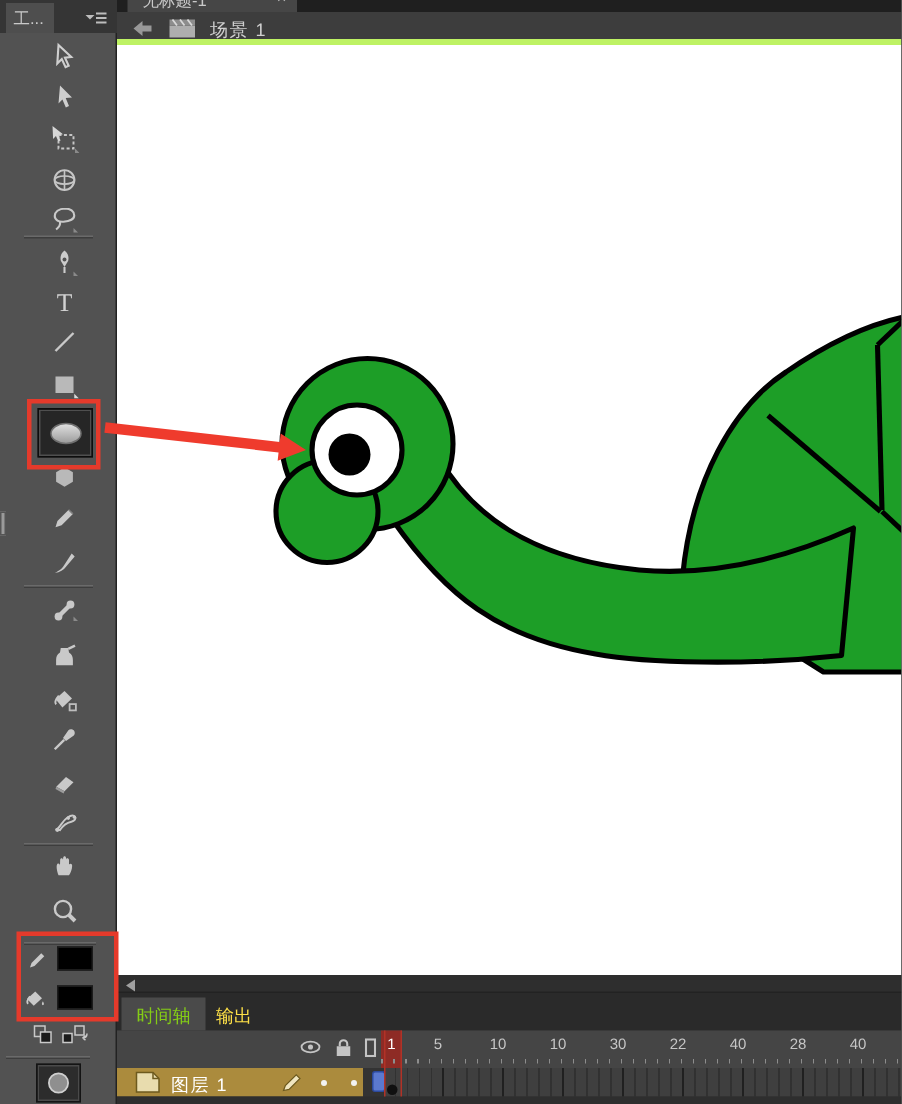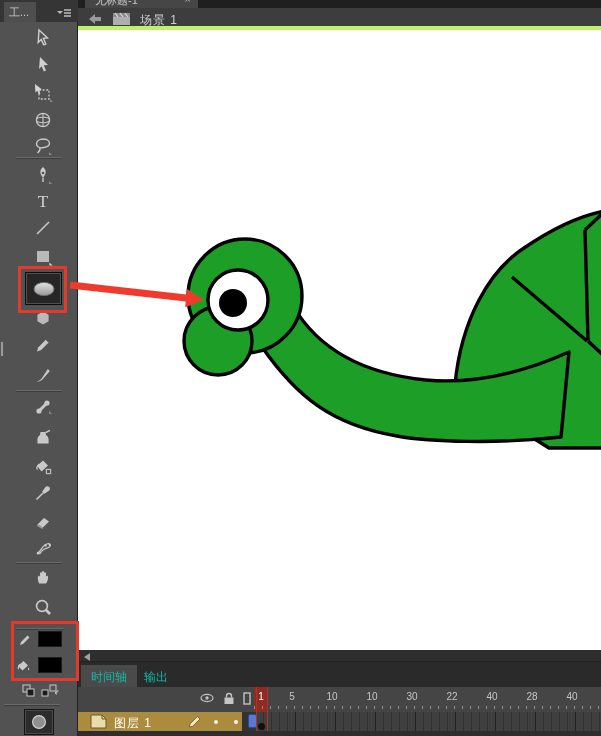--- a/index.html
+++ b/index.html
@@ -30,22 +30,22 @@
   .breadcrumb { position:absolute; left:0; top:8px; width:100%; height:22px; background:#3d3d3d; border-bottom:4px solid #bef264; }
   .bc-scene { position:absolute; left:62px; top:4px; font-size:12px; color:#cfcfcf; letter-spacing:1px; }
   .canvas { position:absolute; left:0; top:30px; width:523px; height:620px; background:#ffffff; }
 
   
   .timeline { position:absolute; left:0; top:650px; width:523px; height:86px; background:#333333; }
   .tl-strip { position:absolute; left:0; top:0; width:100%; height:12px; background:#2e2e2e; border-bottom:1px solid #222; }
   .tl-collapse { position:absolute; left:6px; top:3px; width:0; height:0; border-top:4px solid transparent; border-bottom:4px solid transparent; border-right:6px solid #a0a0a0; }
   .tl-tabs { position:absolute; left:0; top:12px; width:100%; height:25px; background:#2a2a2a; }
   .tl-tab { position:absolute; top:3px; height:22px; padding:4px 10px; font-size:12px; }
-  .tl-tab.active { left:3px; background:#4a4a4a; color:#14b8a6; }
-  .tl-tab.idle { left:56px; color:#14b8a6; }
+  .tl-tab.active { left:3px; background:#4a4a4a; color:#84cc16; }
+  .tl-tab.idle { left:56px; color:#fde047; }
   .tl-head { position:absolute; left:0; top:37px; width:100%; height:25px; background:#454545; }
   .tl-ico { position:absolute; top:5px; }
   .ruler-redcol { position:absolute; left:176px; top:0; width:14px; height:25px; background:#8e2b25; }
   .fnum { position:absolute; top:4px; transform:translateX(-50%); font-size:10px; color:#c6c6c6; }
   .fnum.cur { color:#fff; }
   .ticks { position:absolute; left:176px; right:0; top:19px; height:3px; background:repeating-linear-gradient(90deg,#8d8d8d 0 1px,transparent 1px 8px); }
   .layer-row { position:absolute; left:0; top:62px; width:100%; height:19px; }
   .layer-left { position:absolute; left:0; top:0; width:164px; height:19px; background:#ab8b3d; }
   .layer-label { position:absolute; left:36px; top:3px; font-size:12px; color:#ffffff; letter-spacing:1px; }
   .ldot { position:absolute; top:8px; width:4px; height:4px; border-radius:50%; background:#f2f2f2; }

